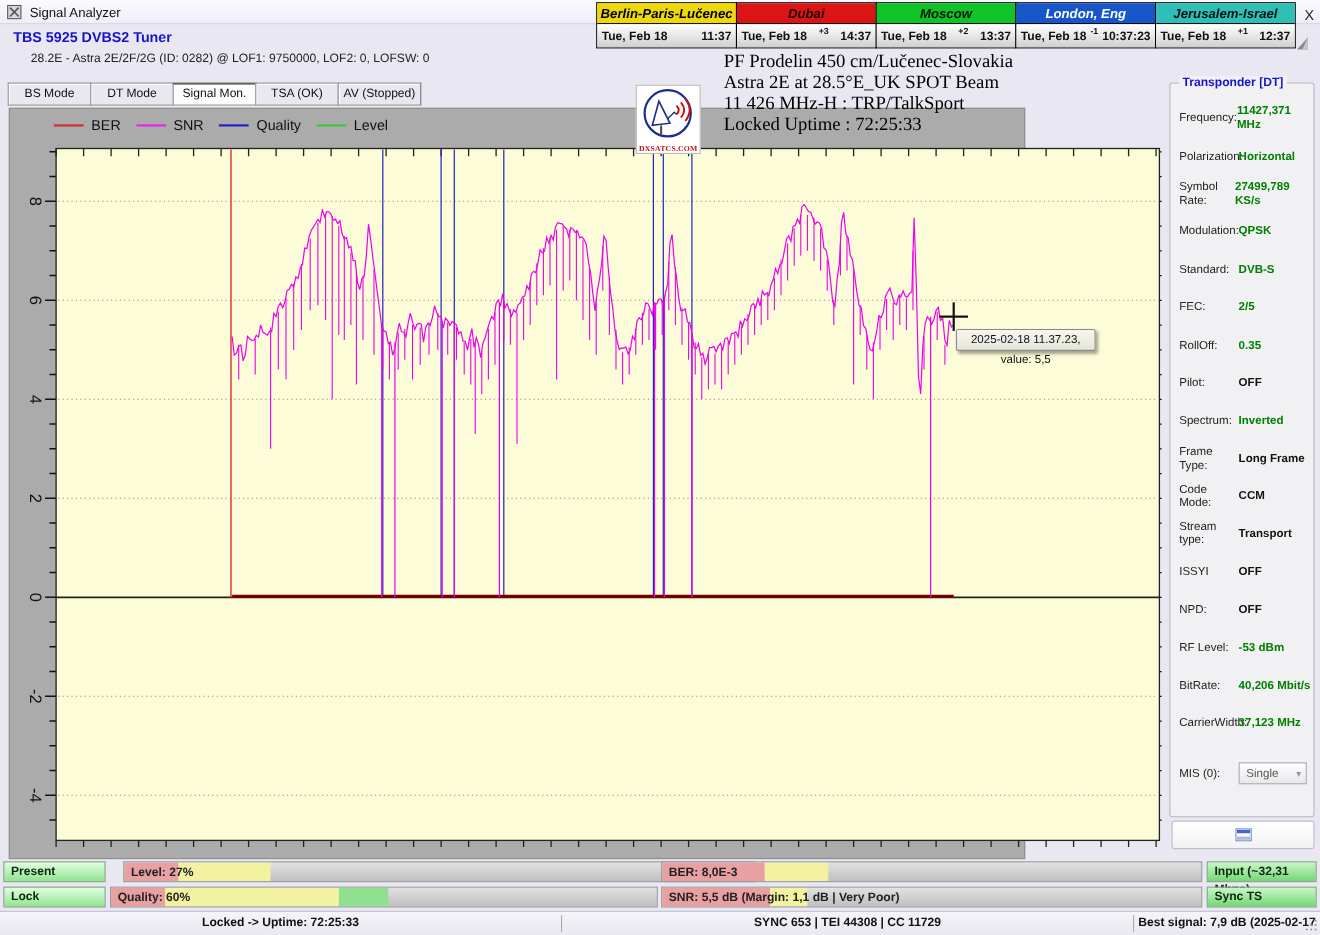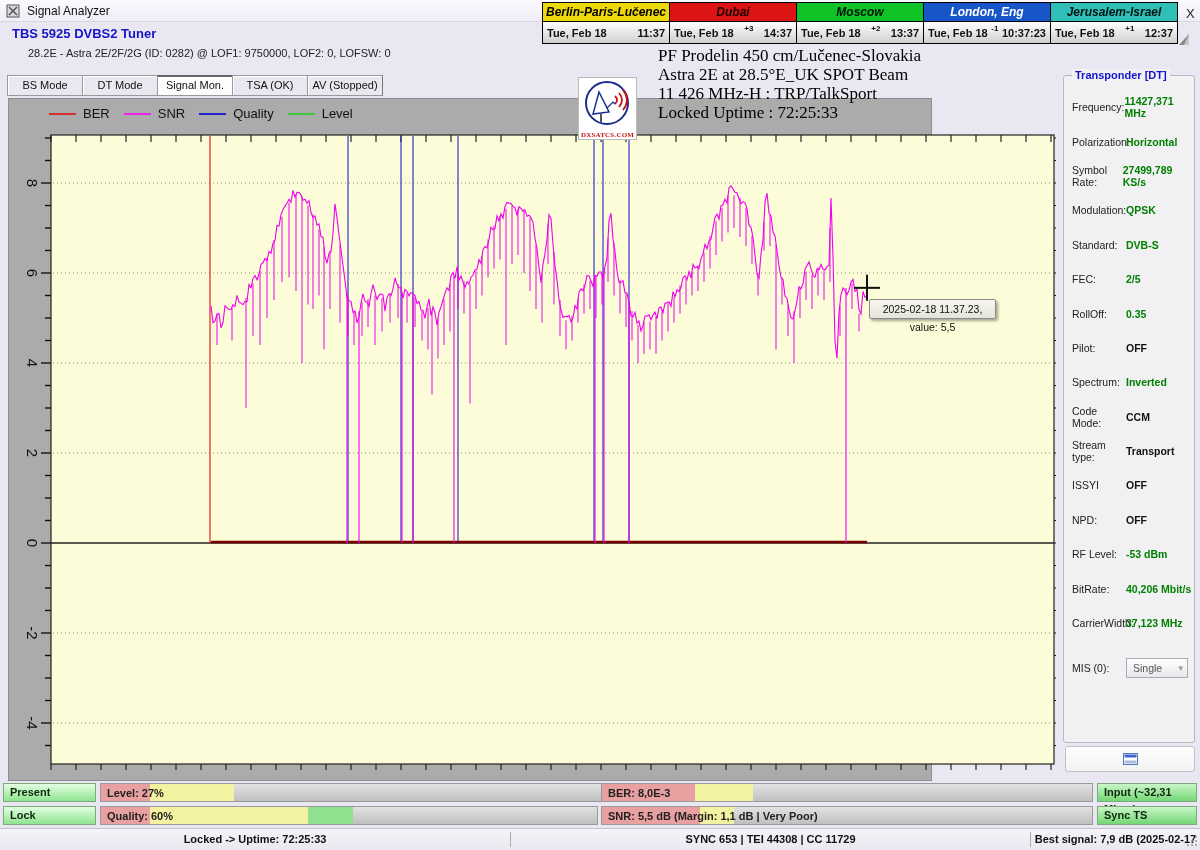--- a/index.html
+++ b/index.html
@@ -514,20 +514,24 @@
       </div>
       <div class="tp-row">
         <span class="l">Pilot:</span>
         <span class="v">OFF</span>
       </div>
       <div class="tp-row">
         <span class="l">Spectrum:</span>
         <span class="v green">Inverted</span>
       </div>
       <div class="tp-row">
+        <span class="l">Frame Type:</span>
+        <span class="v">Long Frame</span>
+      </div>
+      <div class="tp-row">
         <span class="l">Code Mode:</span>
         <span class="v">CCM</span>
       </div>
       <div class="tp-row">
         <span class="l">Stream type:</span>
         <span class="v">Transport</span>
       </div>
       <div class="tp-row">
         <span class="l">ISSYI</span>
         <span class="v">OFF</span>
@@ -561,21 +565,21 @@
   <svg width="15" height="12" viewBox="0 0 15 12">
     <rect x="0.5" y="0.5" width="14" height="11" fill="#FFFFFF" stroke="#5577BB"></rect>
     <rect x="1.5" y="1.5" width="12" height="3" fill="#4466CC"></rect>
     <rect x="1.5" y="7.5" width="12" height="3" fill="#AABBDD"></rect>
   </svg>
 </div>
 
 <div class="ibox" style="left:3px; top:783px; width:93px;">Present</div>
 <div class="ibox" style="left:3px; top:806px; width:93px;">Lock</div>
 
-<div class="bar" style="left:100px; top:783px; width:574px;text-align:right;" id="bar-level">
+<div class="bar" style="left:112px; top:783px; width:574px;text-align:right;" id="bar-level">
     <div class="seg" style="left: 49.4px; width: 83.98px; background: linear-gradient(rgb(242, 242, 160), rgb(242, 242, 160));"></div>
     <div class="seg" style="left: 0px; width: 49.4px; background: linear-gradient(rgb(232, 160, 160), rgb(232, 160, 160));"></div>
   <span class="blab">Level: 27%</span>
   </div>
 <div class="bar" style="left:601px; top:783px; width:492px;" id="bar-ber">
     <div class="seg" style="left: 92.72px; width: 58.56px; background: linear-gradient(rgb(242, 242, 160), rgb(242, 242, 160));"></div>
     <div class="seg" style="left: 0px; width: 92.72px; background: linear-gradient(rgb(232, 160, 160), rgb(232, 160, 160));"></div>
   <span class="blab">BER: 8,0E-3</span>
   </div>
 <div class="bar" style="left:100px; top:806px; width:498px;" id="bar-quality">

